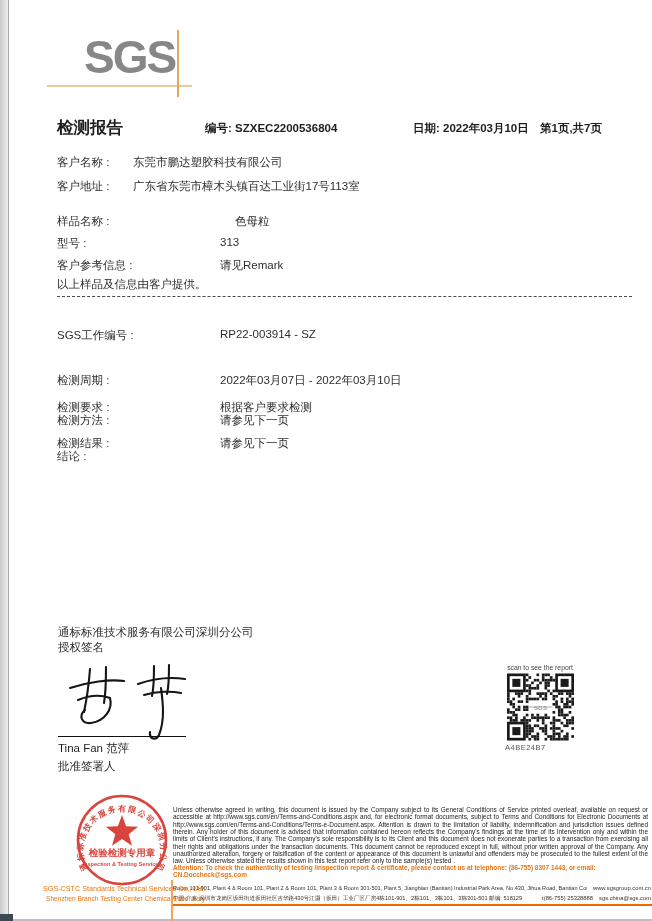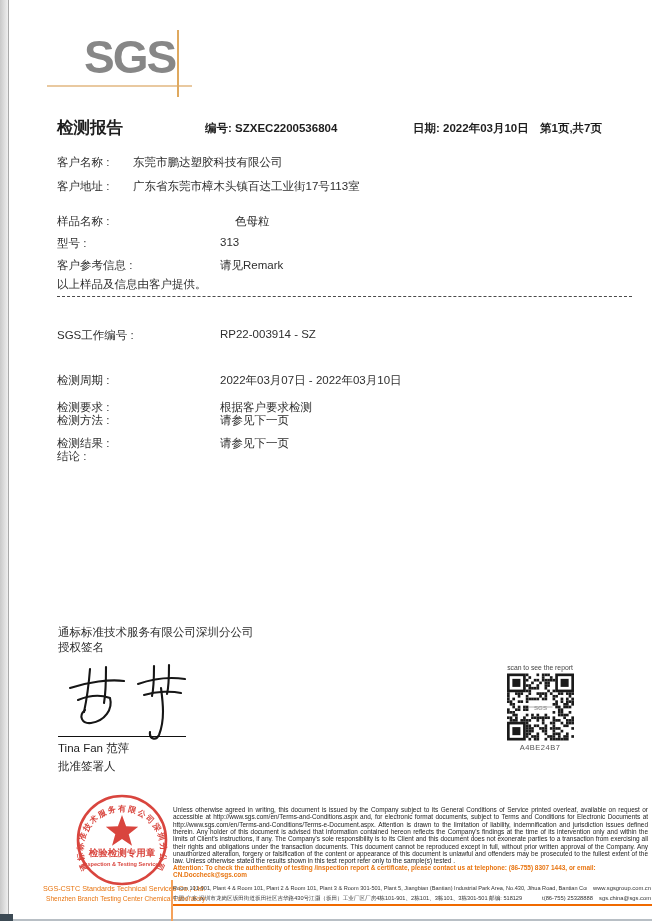--- a/index.html
+++ b/index.html
@@ -42,21 +42,21 @@
   #sig-company { left:58px; top:625px; color:#2e2e2e; }
   #sig-auth { left:58px; top:640px; color:#2e2e2e; }
   #sig-svg { left:62px; top:662px; }
   #sig-line { left:58px; top:736px; width:128px; border-top:1.6px solid #111; }
   #sig-name { left:58px; top:741px; color:#1f1f1f; }
   #sig-role { left:58px; top:759px; color:#2e2e2e; }
 
   
   #qr-caption { left:505px; top:664px; width:70px; font-size:6.8px; text-align:center; color:#444; }
   #qr-box { left:507px; top:673px; width:67px; height:68px; }
-  #qr-code-label { left:505px; top:743px; width:70px; font-size:7.5px; text-align:center; color:#555; letter-spacing:.5px; }
+  #qr-code-label { left:505px; top:743px; width:70px; font-size:7.5px; color:#555; letter-spacing:.5px; }
 
   
   #stamp { left:66px; top:793px; width:112px; height:100px; opacity:.92; }
   .org-line { color:#e87511; font-size:6.6px; white-space:nowrap; }
   #org-line1 { left:43px; top:884px; font-size:7.2px; }
   #org-line2 { left:46px; top:895px; }
 
   
   #legal { left:173px; top:806px; width:475px; font-size:6.45px; line-height:7.35px;
     text-align:justify; color:#222; }

